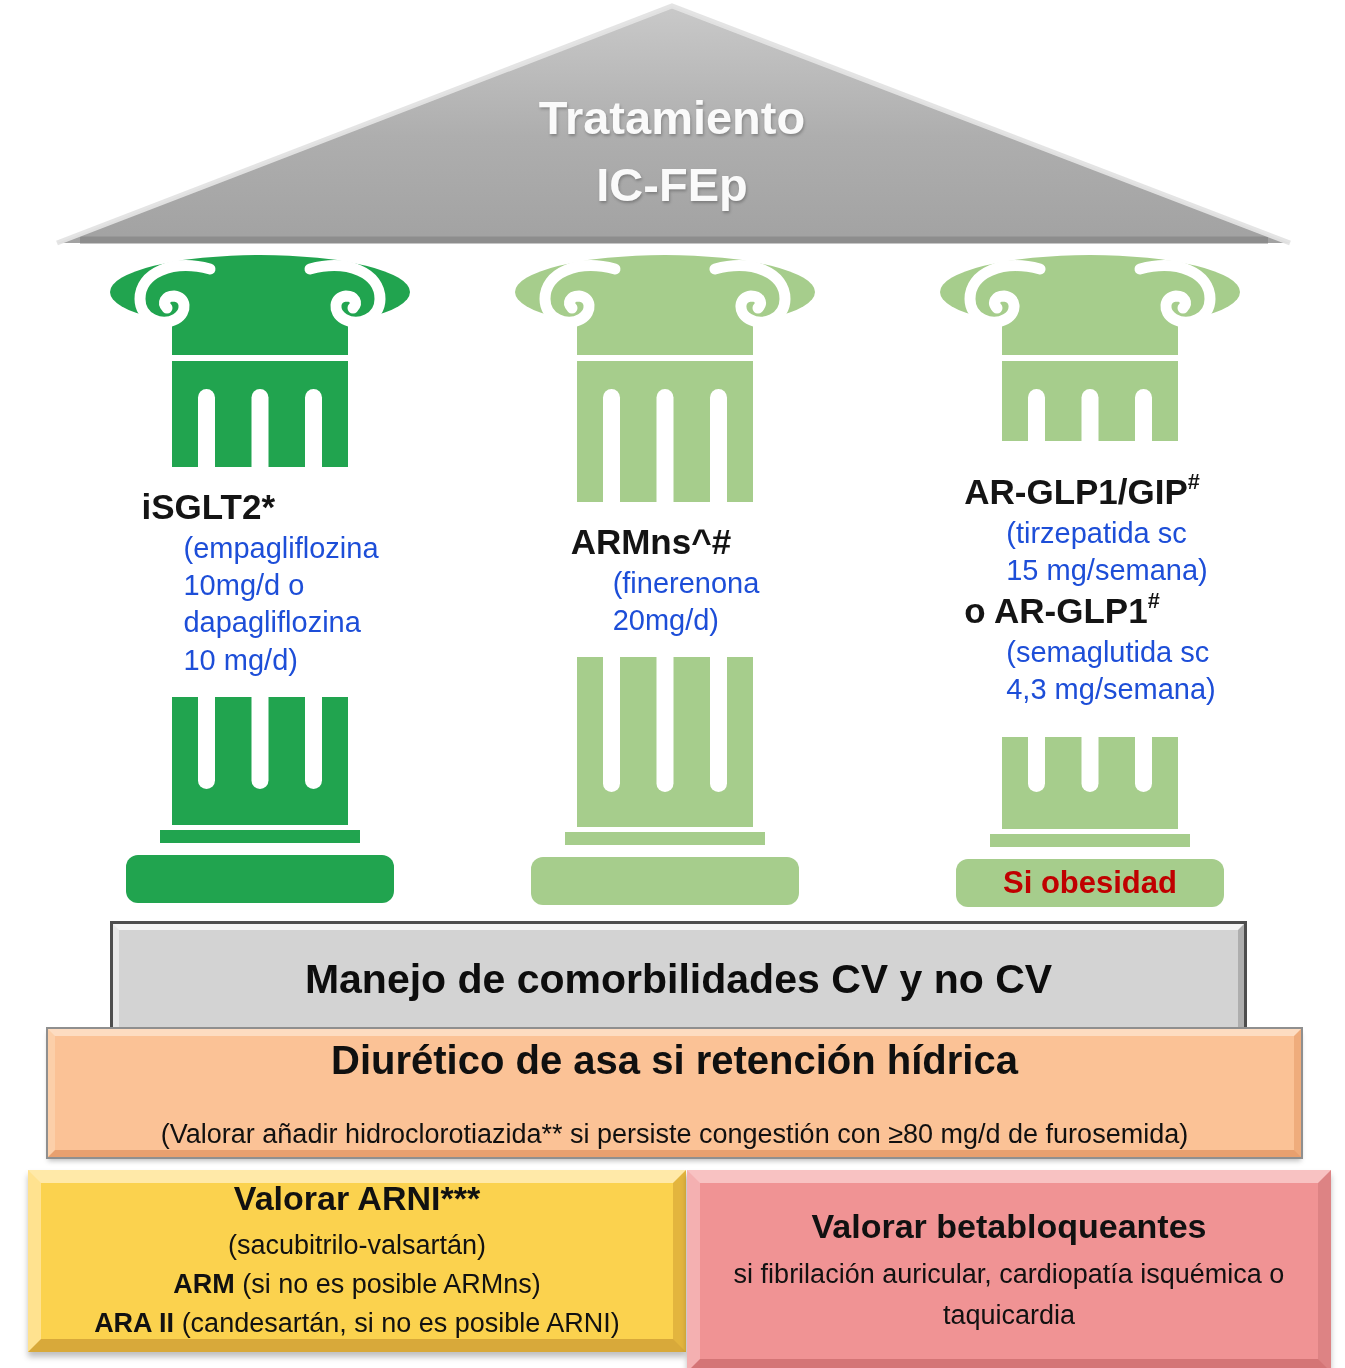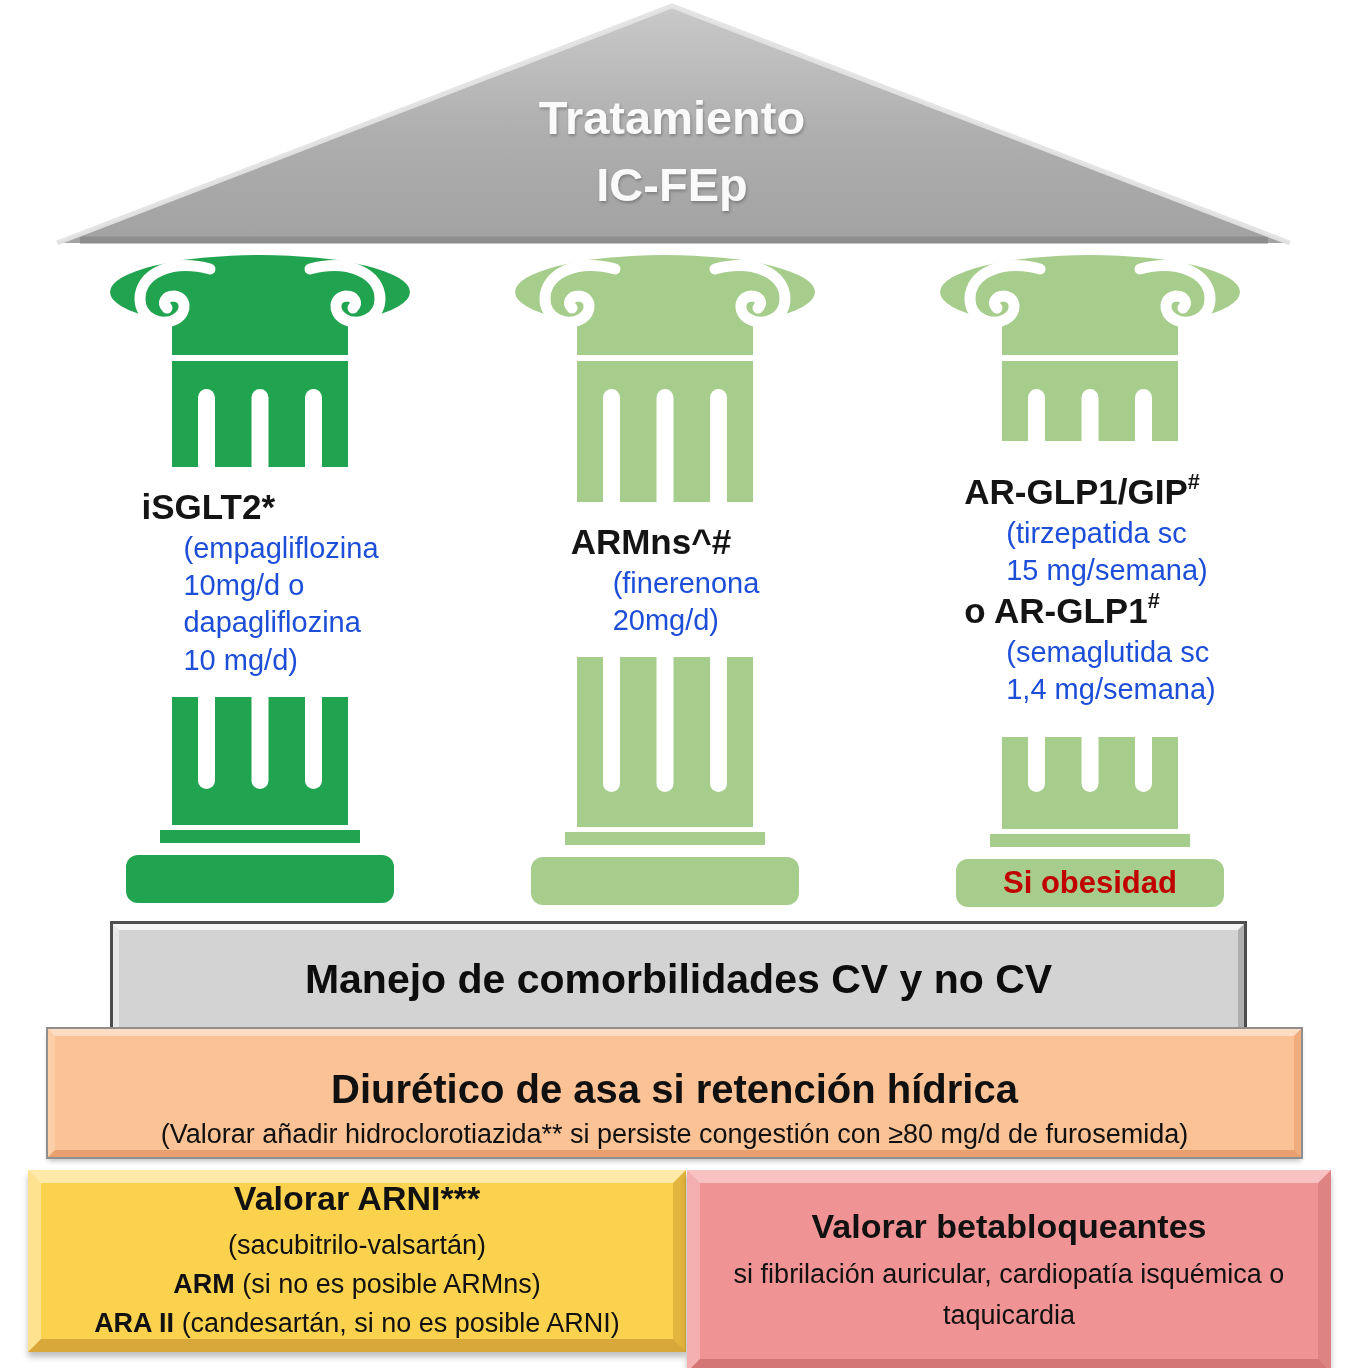--- a/index.html
+++ b/index.html
@@ -33,21 +33,21 @@
   .graybar{position:absolute;left:113px;top:911px;width:1131px;height:110px;box-sizing:border-box;
            background:var(--gray-bar,#D3D3D3);
            border:6px solid;border-color:#F4F4F4 #AEAEAE #A4A4A4 #E8E8E8;
            box-shadow:0 0 0 3px #4E4E4E;
            display:flex;align-items:center;justify-content:center;
            font-size:41px;font-weight:bold;color:#0D0D0D;margin-top:13px;}
   .orangebar{position:absolute;left:48px;top:1029px;width:1253px;height:128px;box-sizing:border-box;
            background:var(--orange,#FBC296);
            border:7px solid;border-color:#FDDCC1 #EFAC7C #E8A06F #FCCFA9;
            box-shadow:0 0 0 2px #8F8F8F,0 4px 5px rgba(0,0,0,.25);
-           display:flex;flex-direction:column;align-items:center;justify-content:flex-end;color:#101010;}
+           display:flex;flex-direction:column;align-items:center;justify-content:space-between;color:#101010;}
   .ob-title{font-size:40px;font-weight:bold;line-height:1.2;}
   .ob-sub{font-size:27px;margin-top:6px;}
   .yellowbox{position:absolute;left:28px;top:1170px;width:658px;height:182px;box-sizing:border-box;
            background:var(--yellow,#FBD24E);
            border:13px solid;border-color:#FFE9A8 #E3B53E #D8A93A #FFE28F;
            box-shadow:0 5px 6px rgba(0,0,0,.25);
            display:flex;flex-direction:column;align-items:center;justify-content:center;
            color:#111;text-align:center;}
   .pinkbox{position:absolute;left:687px;top:1170px;width:644px;height:202px;box-sizing:border-box;
            background:var(--pink,#F09394);
@@ -153,21 +153,21 @@
       <rect x="88" y="134" width="17" height="72" rx="8.5" fill="#fff"></rect>
       <rect x="141.5" y="134" width="17" height="72" rx="8.5" fill="#fff"></rect>
       <rect x="195" y="134" width="17" height="72" rx="8.5" fill="#fff"></rect>
     </svg>
     <div class="col-text">
       <div class="col-title"><span>AR-GLP1/GIP</span><sup>#</sup></div>
       <div class="col-sub">(tirzepatida sc
 15 mg/semana)</div>
       <div class="col-title"><span>o AR-GLP1</span><sup>#</sup></div>
       <div class="col-sub">(semaglutida sc
-1,4 mg/semana)</div>
+4,3 mg/semana)</div>
     </div>
     <svg width="300" height="92" viewBox="0 0 300 92">
       <rect x="62" y="0" width="176" height="92" fill="currentColor"></rect>
       <rect x="88" y="-12" width="17" height="67" rx="8.5" fill="#fff"></rect>
       <rect x="141.5" y="-12" width="17" height="67" rx="8.5" fill="#fff"></rect>
       <rect x="195" y="-12" width="17" height="67" rx="8.5" fill="#fff"></rect>
     </svg>
     <div class="plinth"></div>
     <div class="base">
         <span class="base-label">Si obesidad</span>

